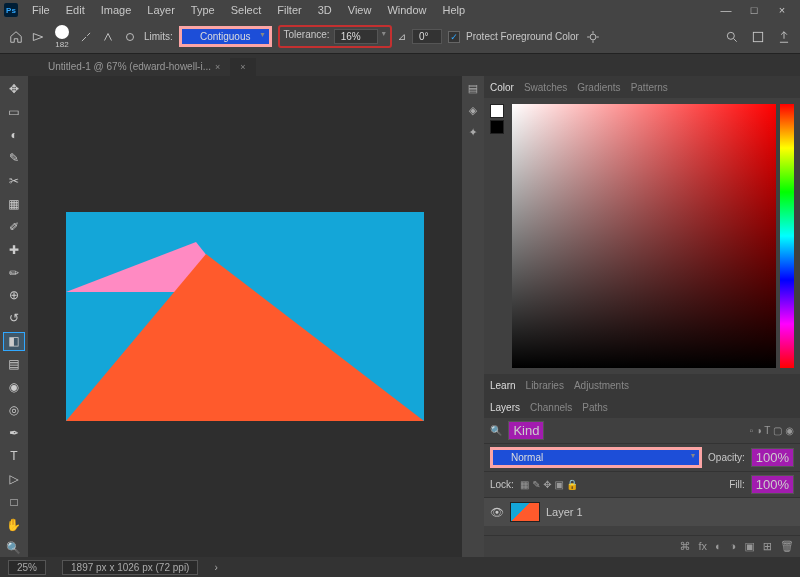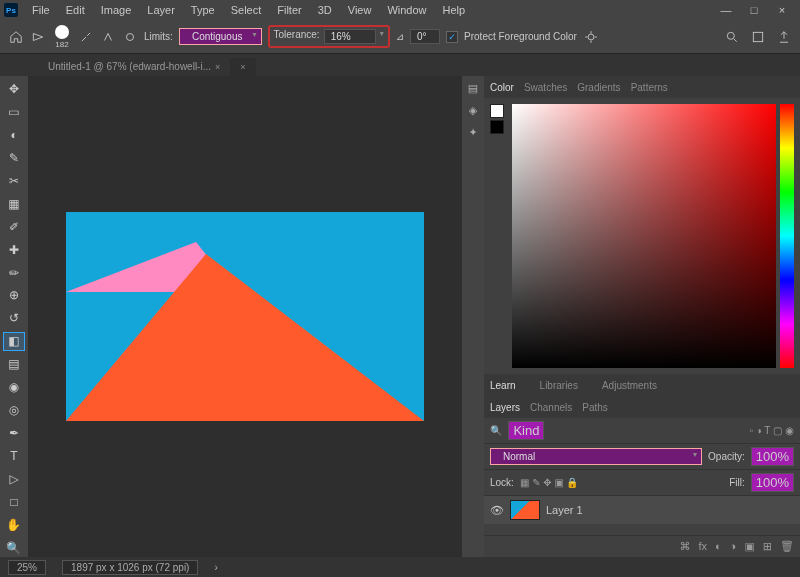--- a/index.html
+++ b/index.html
@@ -8,24 +8,24 @@
 .menubar .ps-logo{width:14px;height:14px;background:#001e36;color:#31a8ff;font-size:8px;font-weight:bold;display:flex;align-items:center;justify-content:center;border-radius:2px;margin-right:6px;}
 .menubar .menu-item{padding:2px 8px;cursor:default;}
 .winctrl{margin-left:auto;display:flex;}
 .winctrl span{width:28px;height:18px;display:flex;align-items:center;justify-content:center;font-size:11px;}
 .opts{height:34px;background:#444;display:flex;align-items:center;padding:0 8px;gap:6px;border-bottom:1px solid #222;}
 .opts .ic{width:16px;height:16px;display:flex;align-items:center;justify-content:center;color:#bbb;}
 .brush{display:flex;flex-direction:column;align-items:center;margin:0 3px;}
 .brush .dot{width:14px;height:14px;background:#fff;border-radius:50%;}
 .brush .sz{font-size:8px;margin-top:1px;}
 .optlbl{font-size:10px;color:#c8c8c8;}
-.sel{background:#701a75;border:1px solid #fca5a5;padding:2px 18px 2px 12px;font-size:10px;color:#ddd;position:relative;}
+.sel{background:#1d4ed8;border:3px solid #fca5a5;padding:2px 18px 2px 18px;font-size:10px;color:#ddd;position:relative;}
 .sel::after{content:"▾";position:absolute;right:4px;top:1px;font-size:8px;color:#888;}
 .tol{border:2px solid #c43030;border-radius:3px;padding:2px 4px;display:flex;align-items:flex-start;gap:4px;}
-.inp{background:#333;border:1px solid #555;padding:1px 6px;font-size:10px;color:#ddd;width:52px;}
+.inp{background:#333;border:1px solid #555;padding:1px 6px;font-size:10px;color:#ddd;width:44px;}
 .chk{width:12px;height:12px;background:#333;border:1px solid #666;display:inline-flex;align-items:center;justify-content:center;font-size:9px;color:#31a8ff;}
 .opts .right{margin-left:auto;display:flex;gap:10px;}
 .tabs{height:22px;background:#333;display:flex;align-items:flex-end;padding-left:38px;}
 .tab{padding:4px 10px;font-size:10px;background:#333;color:#999;display:flex;align-items:center;gap:4px;}
 .tab.active{background:#2e2e2e;color:#ddd;}
 .tab .x{font-size:9px;color:#888;}
 .main{display:flex;height:calc(100% - 96px);}
 .toolbar{width:28px;background:#444;display:flex;flex-direction:column;align-items:center;padding-top:4px;gap:4px;}
 .tool{width:22px;height:22px;display:flex;align-items:center;justify-content:center;color:#ccc;font-size:12px;}
 .tool.active{background:#31a8ff33;border:1px solid #31a8ff;}
@@ -40,21 +40,21 @@
 .ptab{font-size:10px;color:#888;}
 .ptab.active{color:#ddd;}
 .colorpanel{height:276px;background:#404040;display:flex;padding:6px;gap:4px;}
 .swatch-col{display:flex;flex-direction:column;gap:2px;}
 .sw{width:14px;height:14px;border:1px solid #222;}
 .sw.fg{background:#fff;}
 .sw.bg{background:#000;}
 .picker{flex:1;position:relative;background:linear-gradient(to right,#fff,#ff0000);margin-left:4px;}
 .picker::before{content:"";position:absolute;inset:0;background:linear-gradient(to bottom,transparent,#000);}
 .hue{width:14px;height:100%;background:linear-gradient(to bottom,#f00,#ff0,#0f0,#0ff,#00f,#f0f,#f00);}
-.learnrow{height:22px;background:#383838;display:flex;align-items:center;padding:0 6px;gap:24px;}
+.learnrow{height:22px;background:#383838;display:flex;align-items:center;padding:0 6px;gap:10px;}
 .layerspanel{flex:1;background:#404040;display:flex;flex-direction:column;}
 .lay-ctrl{display:flex;align-items:center;gap:6px;padding:3px 6px;border-bottom:1px solid #333;}
 .lay-ctrl .mini{background:#a21caf;border:1px solid #555;font-size:13px;padding:1px 4px;color:#ccc;}
 .layer{display:flex;align-items:center;gap:6px;padding:4px 6px;background:#4a4a4a;}
 .layer .eye{font-size:11px;}
 .layer .thumb{width:30px;height:20px;background:linear-gradient(135deg,#14a6d8 40%,#ff5a2c 40%);border:1px solid #222;}
 .status{position:absolute;bottom:0;left:0;right:0;height:20px;background:#333;display:flex;align-items:center;padding:0 8px;gap:16px;font-size:10px;color:#aaa;}
 .status .box{background:#2a2a2a;border:1px solid #555;padding:1px 8px;}
 svg{width:14px;height:14px;stroke:#ccc;fill:none;stroke-width:1.5;}
 </style>

